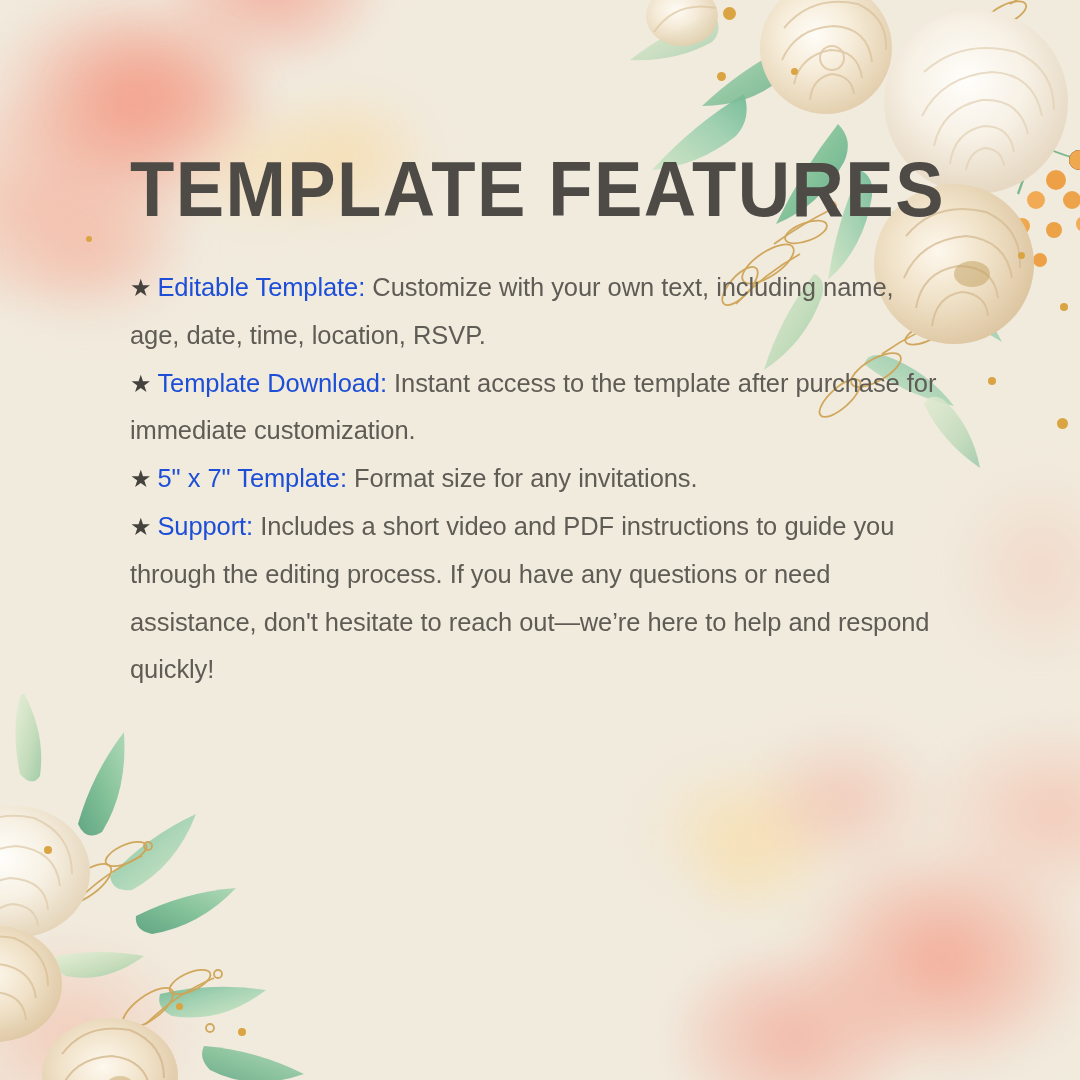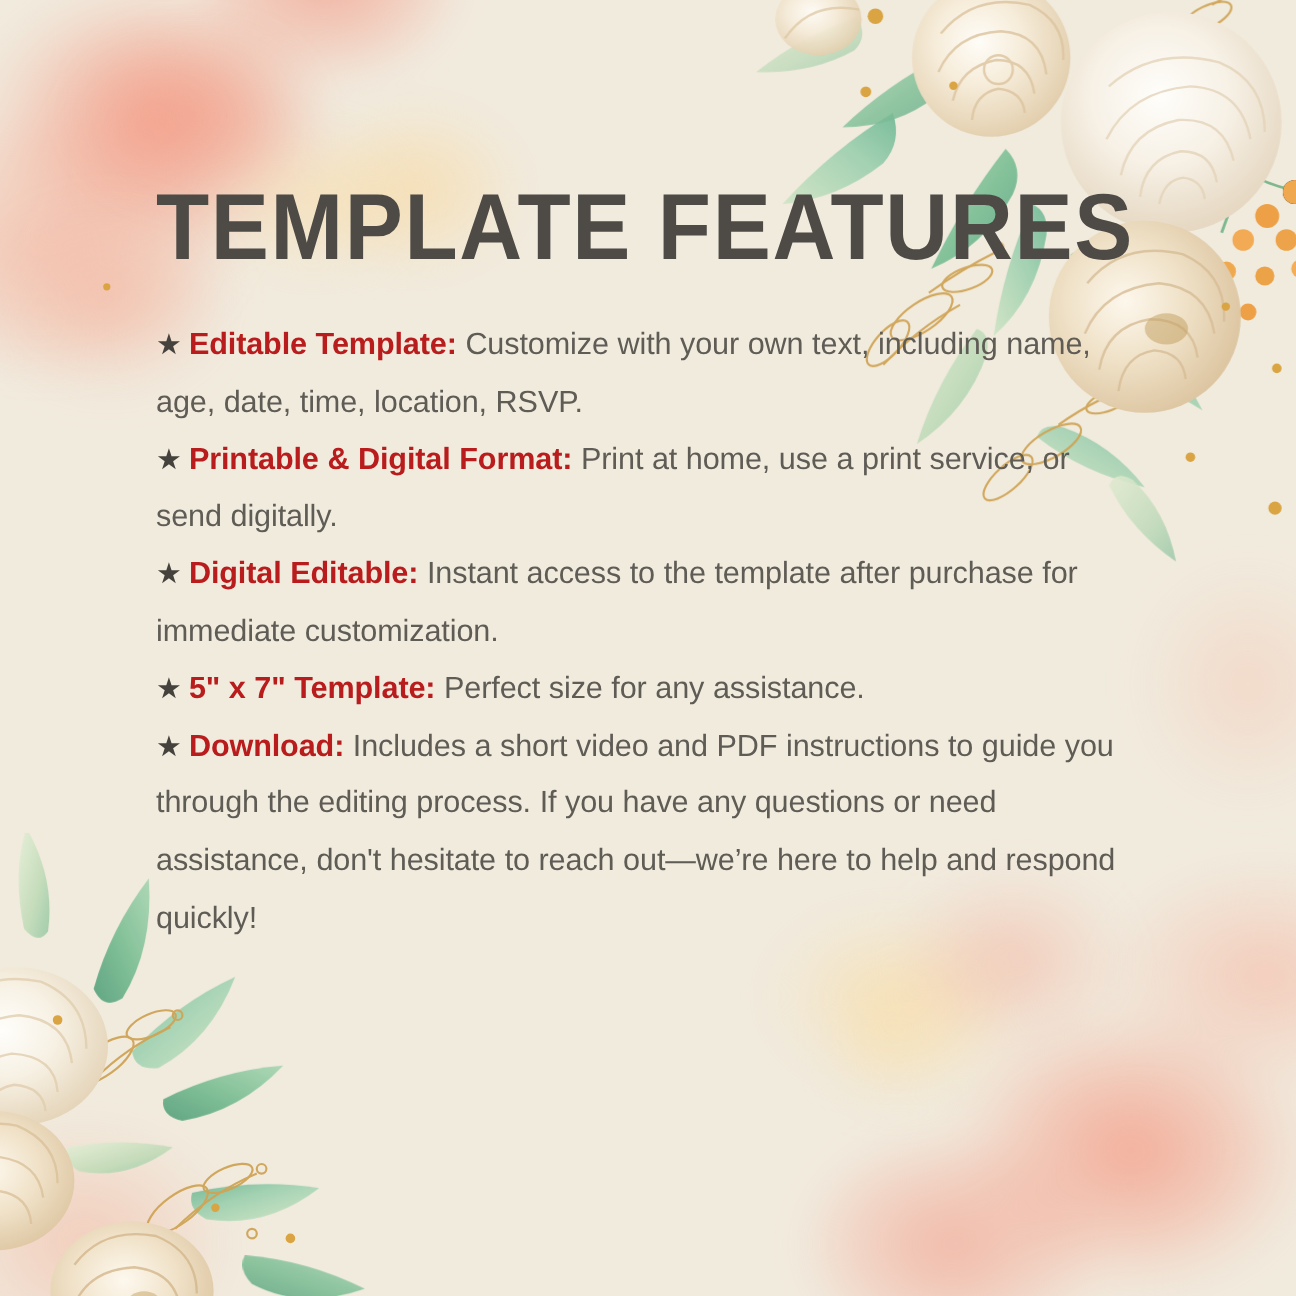--- a/index.html
+++ b/index.html
@@ -140,22 +140,22 @@
     text-indent: 0;
     letter-spacing: -0.1px;
     word-spacing: 0.2px;
   }
   .star {
     color: #45423e;
     font-size: 24px;
     margin-right: 6px;
   }
   .feature-label {
-    font-weight: 700;
-    color: #b91c1c;
+    font-weight: 400;
+    color: #1d4ed8;
   }
   .feature-desc {
     font-weight: 400;
     color: #5f5c56;
   }
 </style>
 </head>
 <body>
 
 <div id="poster">
@@ -380,37 +380,33 @@
 
     <h1 class="title">TEMPLATE FEATURES</h1>
 
     <ul class="features">
 
       <li class="feature">
         <span class="star">★</span><span class="feature-label">Editable Template:</span>
         <span class="feature-desc">Customize with your own text, including name, age, date, time, location, RSVP.</span>
       </li>
 
+
       <li class="feature">
-        <span class="star">★</span><span class="feature-label">Printable &amp; Digital Format:</span>
-        <span class="feature-desc">Print at home, use a print service, or send digitally.</span>
-      </li>
-
-      <li class="feature">
-        <span class="star">★</span><span class="feature-label">Digital Editable:</span>
+        <span class="star">★</span><span class="feature-label">Template Download:</span>
         <span class="feature-desc">Instant access to the template after purchase for immediate customization.</span>
       </li>
 
 
 
       <li class="feature">
         <span class="star">★</span><span class="feature-label">5" x 7" Template:</span>
-        <span class="feature-desc">Perfect size for any assistance.</span>
+        <span class="feature-desc">Format size for any invitations.</span>
       </li>
 
       <li class="feature">
-        <span class="star">★</span><span class="feature-label">Download:</span>
+        <span class="star">★</span><span class="feature-label">Support:</span>
         <span class="feature-desc">Includes a short video and PDF instructions to guide you through the editing process. If you have any questions or need assistance, don't hesitate to reach out—we’re here to help and respond quickly!</span>
       </li>
 
     </ul>
   </div>
 </div>
 
 </body></html>

